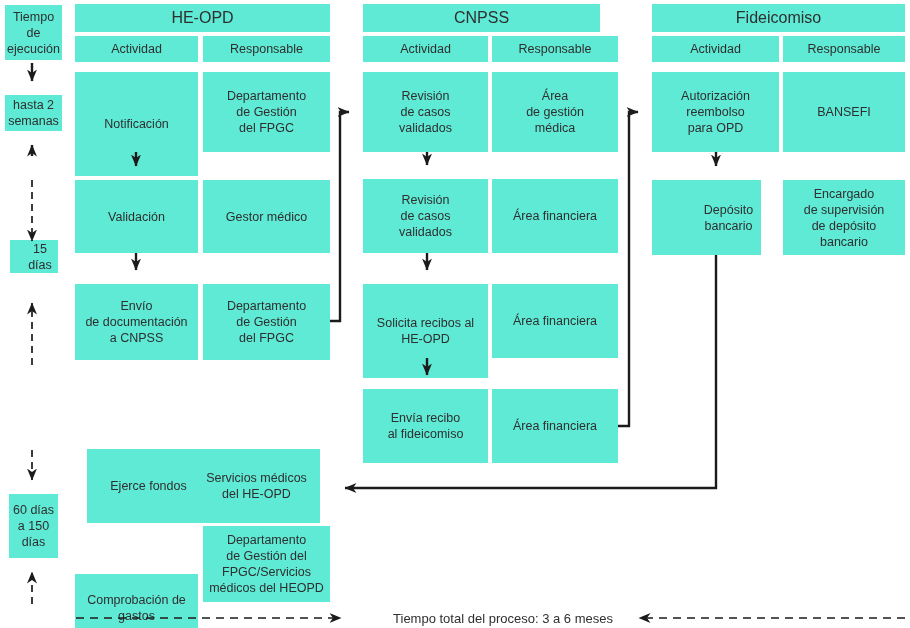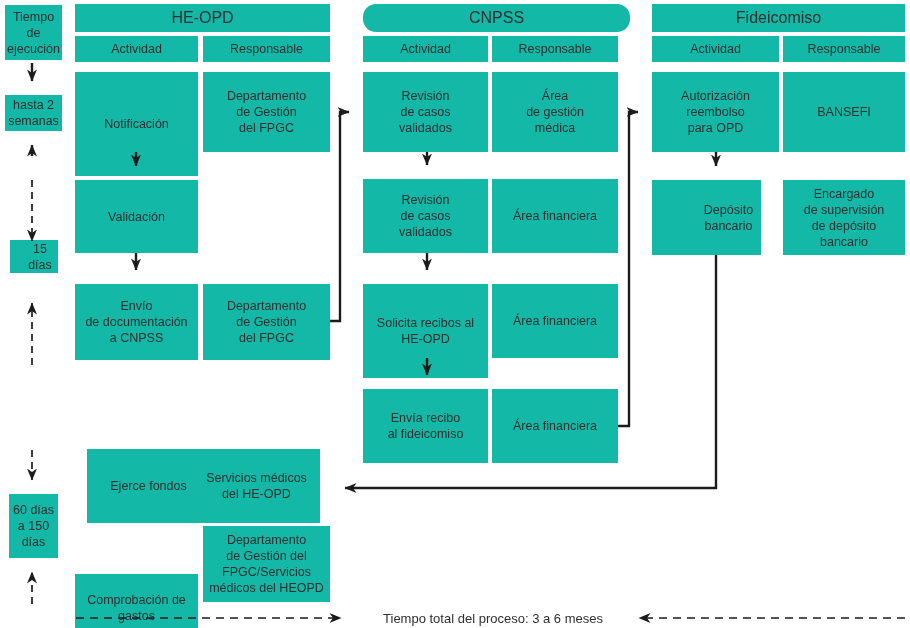--- a/index.html
+++ b/index.html
@@ -7,21 +7,21 @@
     position: relative;
     width: 910px;
     height: 628px;
     background: #ffffff;
     font-family: "Liberation Sans", sans-serif;
     color: #2f2f31;
     overflow: hidden;
   }
   .box {
     position: absolute;
-    background: #14b8a6;
+    background: #5eead4;
     display: flex;
     align-items: center;
     justify-content: center;
     text-align: center;
     white-space: pre-line;
     font-size: 12.5px;
     line-height: 1.28;
     color: #2f2f31;
     box-sizing: border-box;
     padding: 2px 4px;
@@ -31,21 +31,21 @@
   .cell { font-size: 12.5px; }
   .timebox { font-size: 12.5px; }
   #arrow-layer {
     position: absolute;
     left: 0; top: 0;
     width: 910px; height: 628px;
     pointer-events: none;
   }
   .footer-label {
     position: absolute;
-    left: 362px; top: 608px;
+    left: 372px; top: 608px;
     width: 262px; height: 20px;
     display: flex; align-items: center; justify-content: center;
     font-size: 13px;
     color: #2f2f31;
     white-space: nowrap;
   }
 </style>
 </head>
 <body>
 
@@ -64,29 +64,30 @@
   <div class="box hdr" style="left:75px; top:4px; width:255px; height:28px;">HE-OPD</div>
   <div class="box sub" style="left:75px; top:36px; width:123px; height:26px;">Actividad</div>
   <div class="box sub" style="left:203px; top:36px; width:127px; height:26px;">Responsable</div>
 
   <div class="box cell" style="left:75px; top:72px; width:123px; height:104px;">Notificación</div>
   <div class="box cell" style="left:203px; top:72px; width:127px; height:80px;">Departamento
 de Gestión
 del FPGC</div>
 
   <div class="box cell" style="left:75px; top:180px; width:123px; height:73px;">Validación</div>
+  <div class="box cell" style="left:203px; top:180px; width:127px; height:73px;">Gestor médico</div>
 
   <div class="box cell" style="left:75px; top:284px; width:123px; height:76px;">Envío
 de documentación
 a CNPSS</div>
   <div class="box cell" style="left:203px; top:284px; width:127px; height:76px;">Departamento
 de Gestión
 del FPGC</div>
 
-  <div class="box hdr" style="left:363px; top:4px; width:267px; height:28px;border-radius:13px;">CNPSS</div>
+  <div class="box hdr" style="left:363px; top:4px; width:237px; height:28px;">CNPSS</div>
   <div class="box sub" style="left:363px; top:36px; width:125px; height:26px;">Actividad</div>
   <div class="box sub" style="left:492px; top:36px; width:126px; height:26px;">Responsable</div>
 
   <div class="box cell" style="left:363px; top:72px; width:125px; height:80px;">Revisión
 de casos
 validados</div>
   <div class="box cell" style="left:492px; top:72px; width:126px; height:80px;">Área
 de gestión
 médica</div>
 

